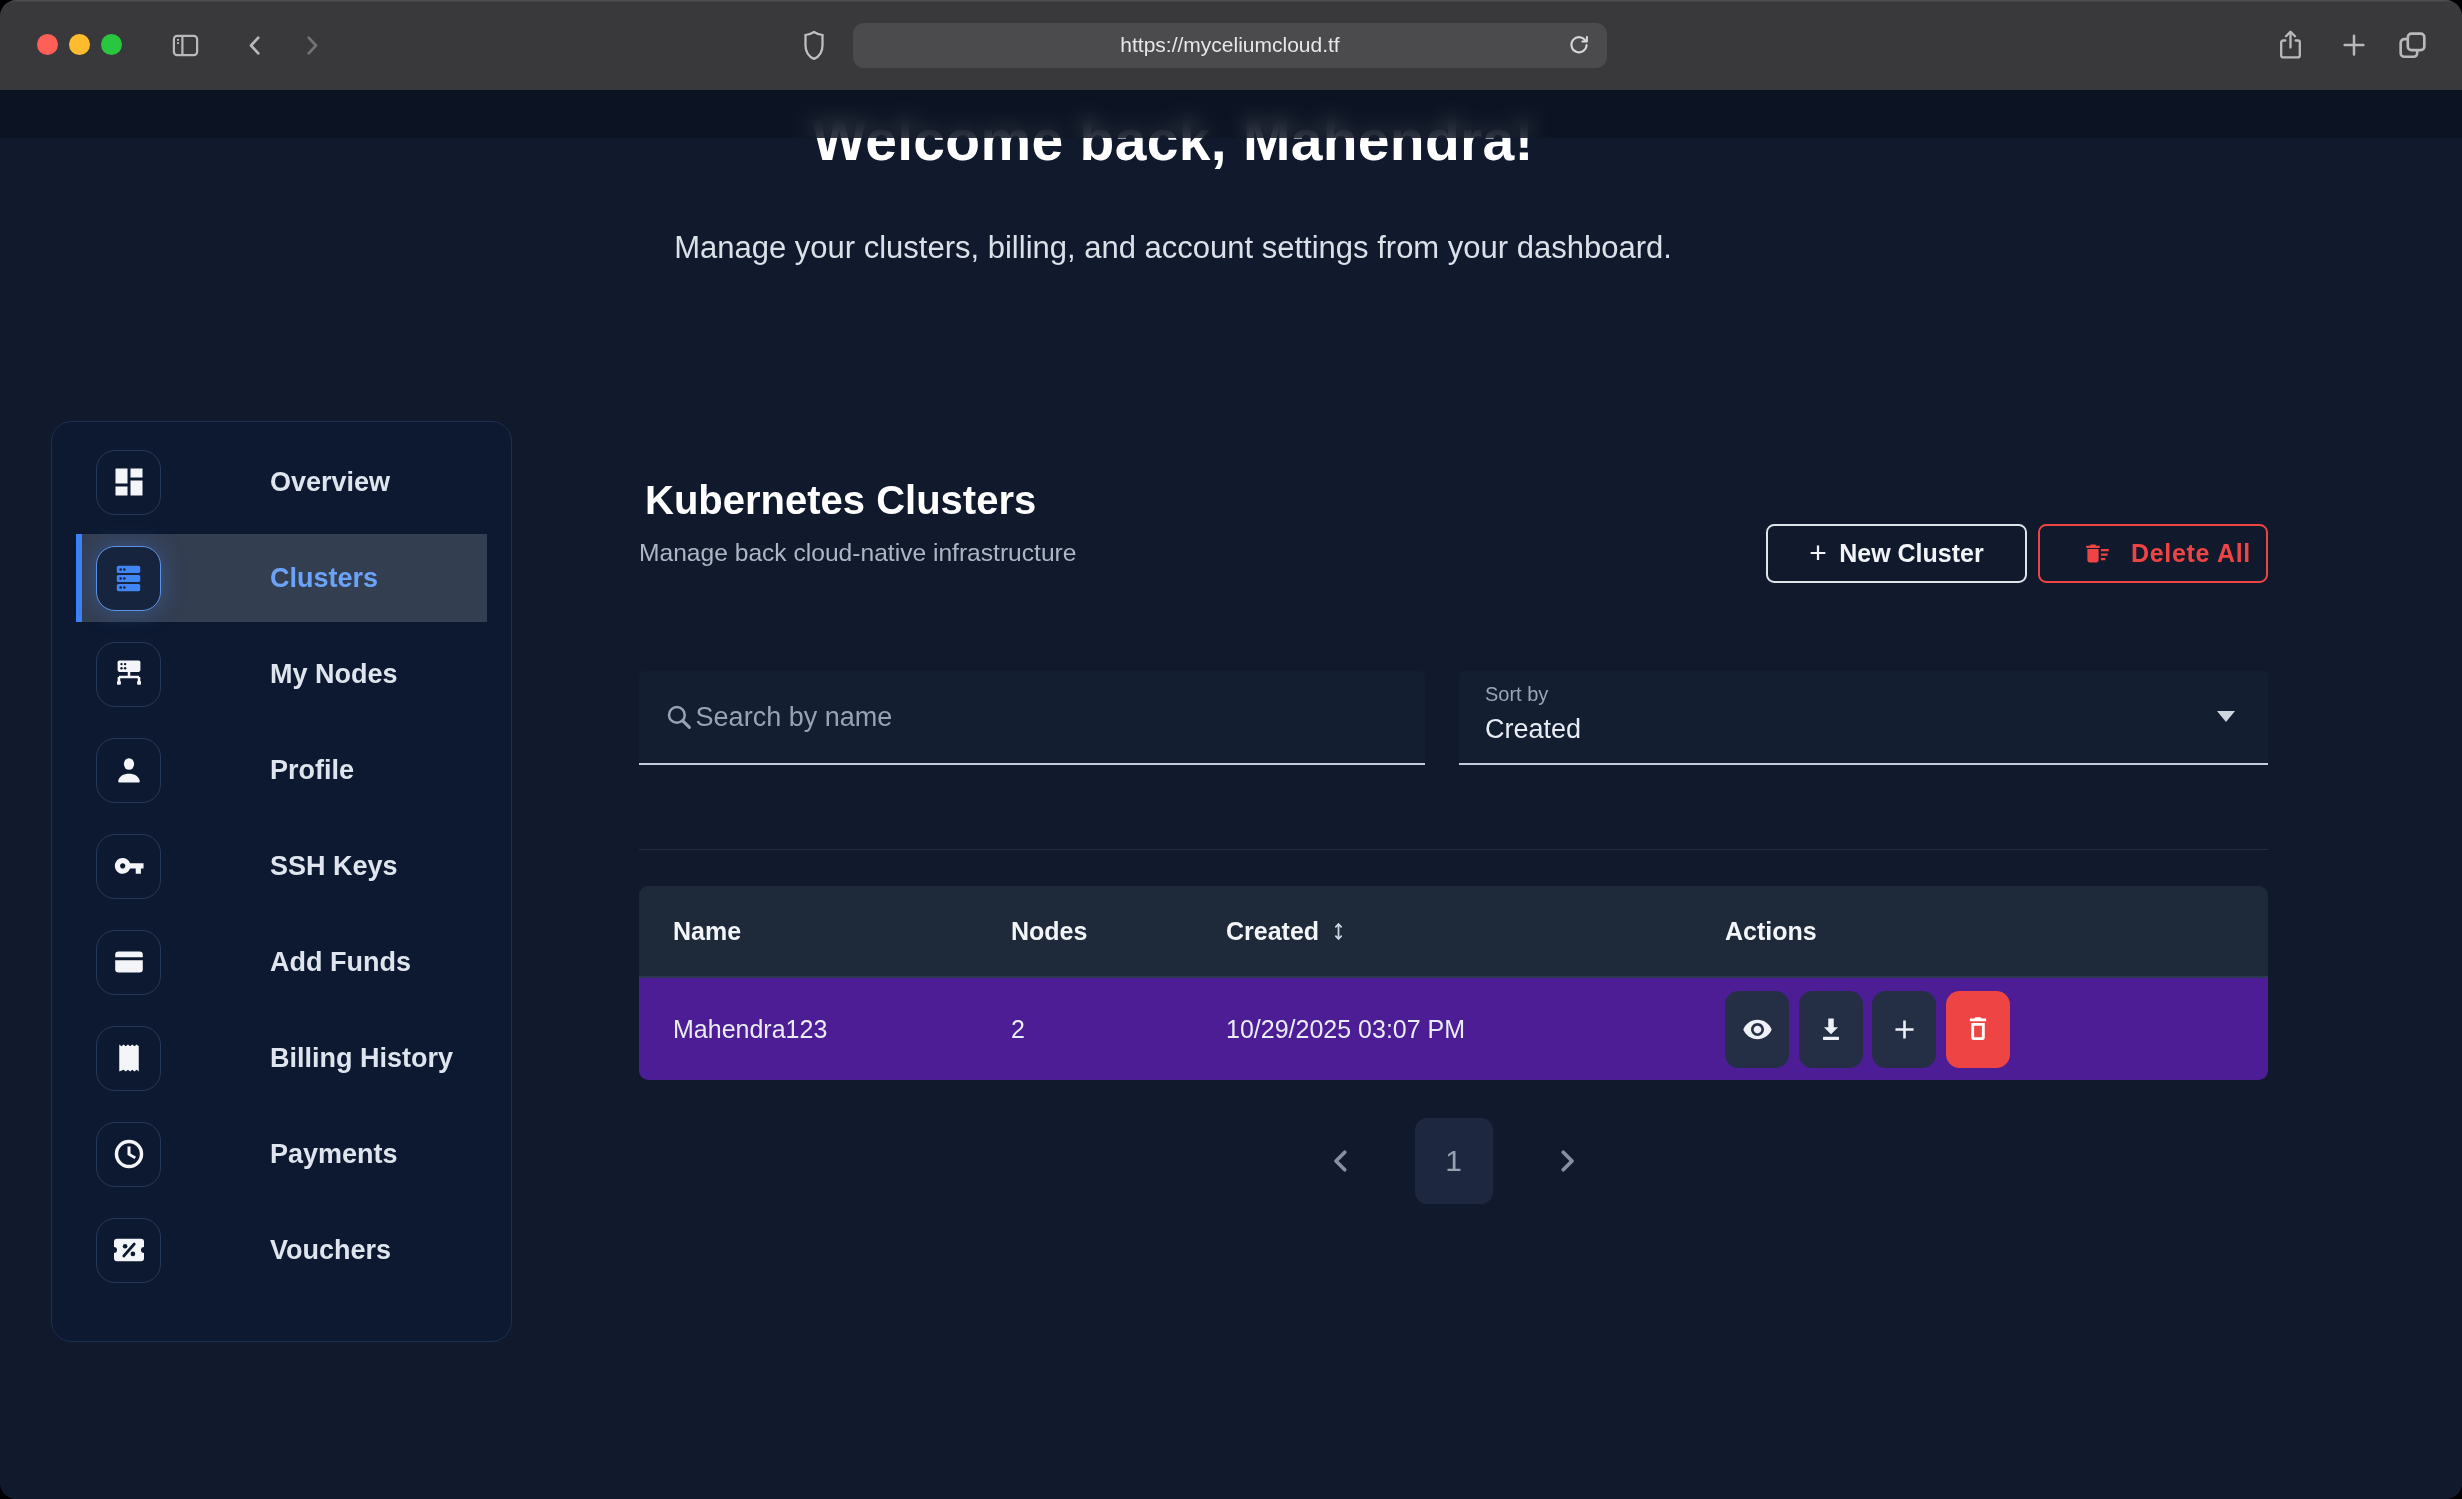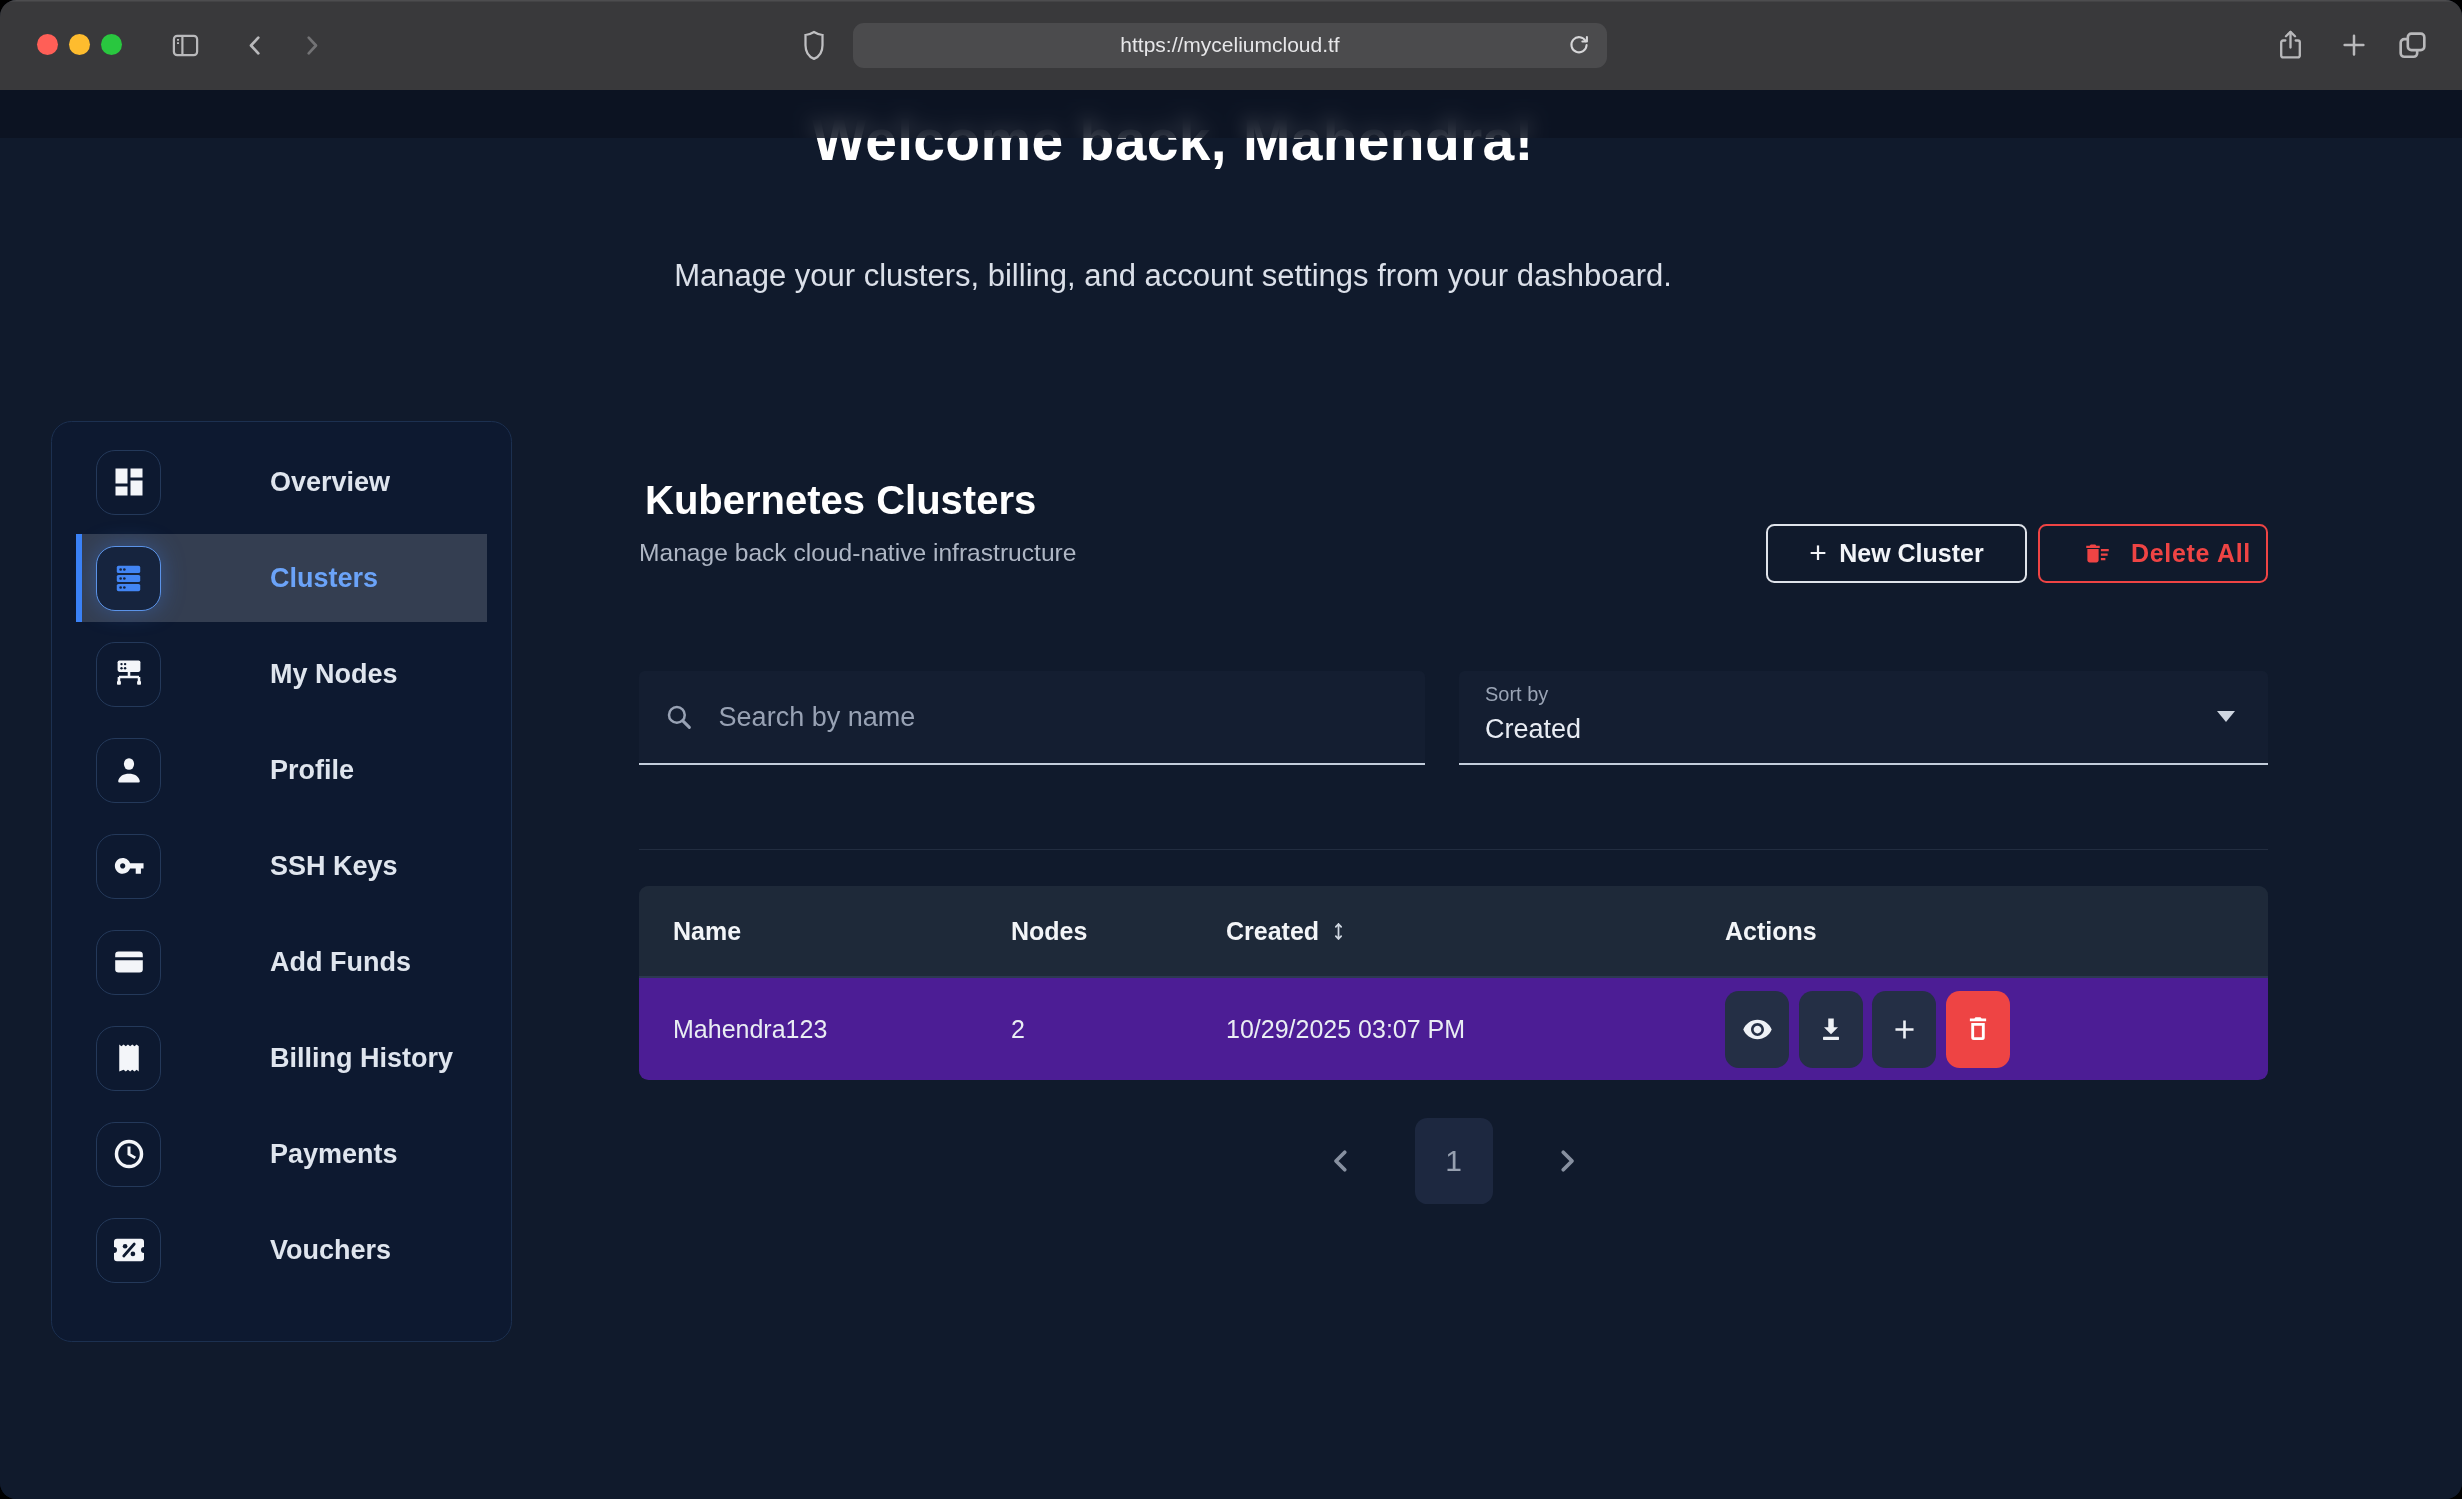--- a/index.html
+++ b/index.html
@@ -22,21 +22,21 @@
           border-radius:11px;display:flex;align-items:center;justify-content:center;}
   .urlbar .url-text{font-size:21px;color:#e7e7e9;}
   .reload{position:absolute;right:15px;top:9.6px;color:#d6d6d8;}
 
   
   .page{position:absolute;top:90px;left:0;right:0;bottom:0;background:#101a2c;}
 
   
   .hero{position:absolute;top:0;left:0;right:0;text-align:center;padding-right:116px;z-index:1;}
   .hero h1{margin:15.7px 0 0 0;font-size:57px;line-height:1.2;font-weight:700;color:#ffffff;letter-spacing:0.3px;}
-  .hero .sub{margin-top:84px;font-size:31px;color:#dbe0e9;}
+  .hero .sub{margin-top:56px;font-size:31px;color:#dbe0e9;}
   .hero-overlay{position:absolute;top:0;left:0;right:0;height:48px;z-index:2;
                 background:rgba(12,18,32,.78);-webkit-backdrop-filter:blur(9.6px);backdrop-filter:blur(9.6px);}
 
   
   .sidebar{position:absolute;left:51px;top:331px;width:461px;height:921px;background:#0d1930;
            border:1.4px solid #1c3050;border-radius:20.5px;box-sizing:border-box;padding-top:12px;z-index:3;}
   .nav-item{position:relative;height:96px;display:flex;align-items:center;padding-left:44px;cursor:default;}
   .nav-hl{display:none;position:absolute;left:24px;top:4.1px;width:411px;bottom:4.1px;background:#343e51;}
   .nav-item.active .nav-hl{display:block;}
   .nav-bar{position:absolute;left:0;top:0;bottom:0;width:6.2px;background:#3b82f6;}
@@ -52,21 +52,21 @@
   .m-sub{font-size:24.6px;color:#aeb6c4;margin-top:16.4px;}
   .top-buttons{position:absolute;top:52px;right:0;display:flex;gap:11px;}
   .btn{height:59px;border-radius:8.2px;display:flex;align-items:center;justify-content:center;
        box-sizing:border-box;background:transparent;cursor:pointer;}
   .btn-new{width:261px;border:2.1px solid #dfe3ea;color:#f2f4f8;font-size:25px;font-weight:600;gap:12.3px;}
   .btn-new .plus-glyph{font-size:30px;font-weight:400;line-height:1;transform:translateY(-1.4px);}
   .btn-danger{width:230px;border:2.1px solid #ef4444;color:#ef4444;font-size:25px;font-weight:600;gap:20px;letter-spacing:0.7px;padding-left:29px;}
 
   .filter-row{position:absolute;top:199px;left:0;width:1629px;height:94px;display:flex;gap:34px;}
   .search-box{width:786px;height:94px;background:#141e31;border-bottom:2.7px solid #c3cddb;
-              border-radius:5.5px 5.5px 0 0;box-sizing:border-box;display:flex;align-items:center;padding:0 24.6px;gap:23px;color:#98a2b4;}
+              border-radius:5.5px 5.5px 0 0;box-sizing:border-box;display:flex;align-items:center;padding:0 24.6px;gap:0;color:#98a2b4;}
   .search-box input{flex:1;background:transparent;border:none;outline:none;font-size:27px;color:#e8ecf3;
                     font-family:"Liberation Sans","DejaVu Sans",sans-serif;}
   .search-box input::placeholder{color:#98a2b4;opacity:1;}
   .sort-box{flex:1;height:94px;background:#141e31;border-bottom:2.7px solid #c3cddb;border-radius:5.5px 5.5px 0 0;
             box-sizing:border-box;position:relative;padding:12.3px 0 0 26px;cursor:pointer;}
   .sort-label{font-size:20px;color:#9aa4b5;}
   .sort-value{font-size:27px;color:#e8ecf3;margin-top:8.2px;}
   .sort-caret{position:absolute;right:33px;top:40px;width:0;height:0;
               border-left:9.6px solid transparent;border-right:9.6px solid transparent;border-top:11.6px solid #cfd6e0;}
 

